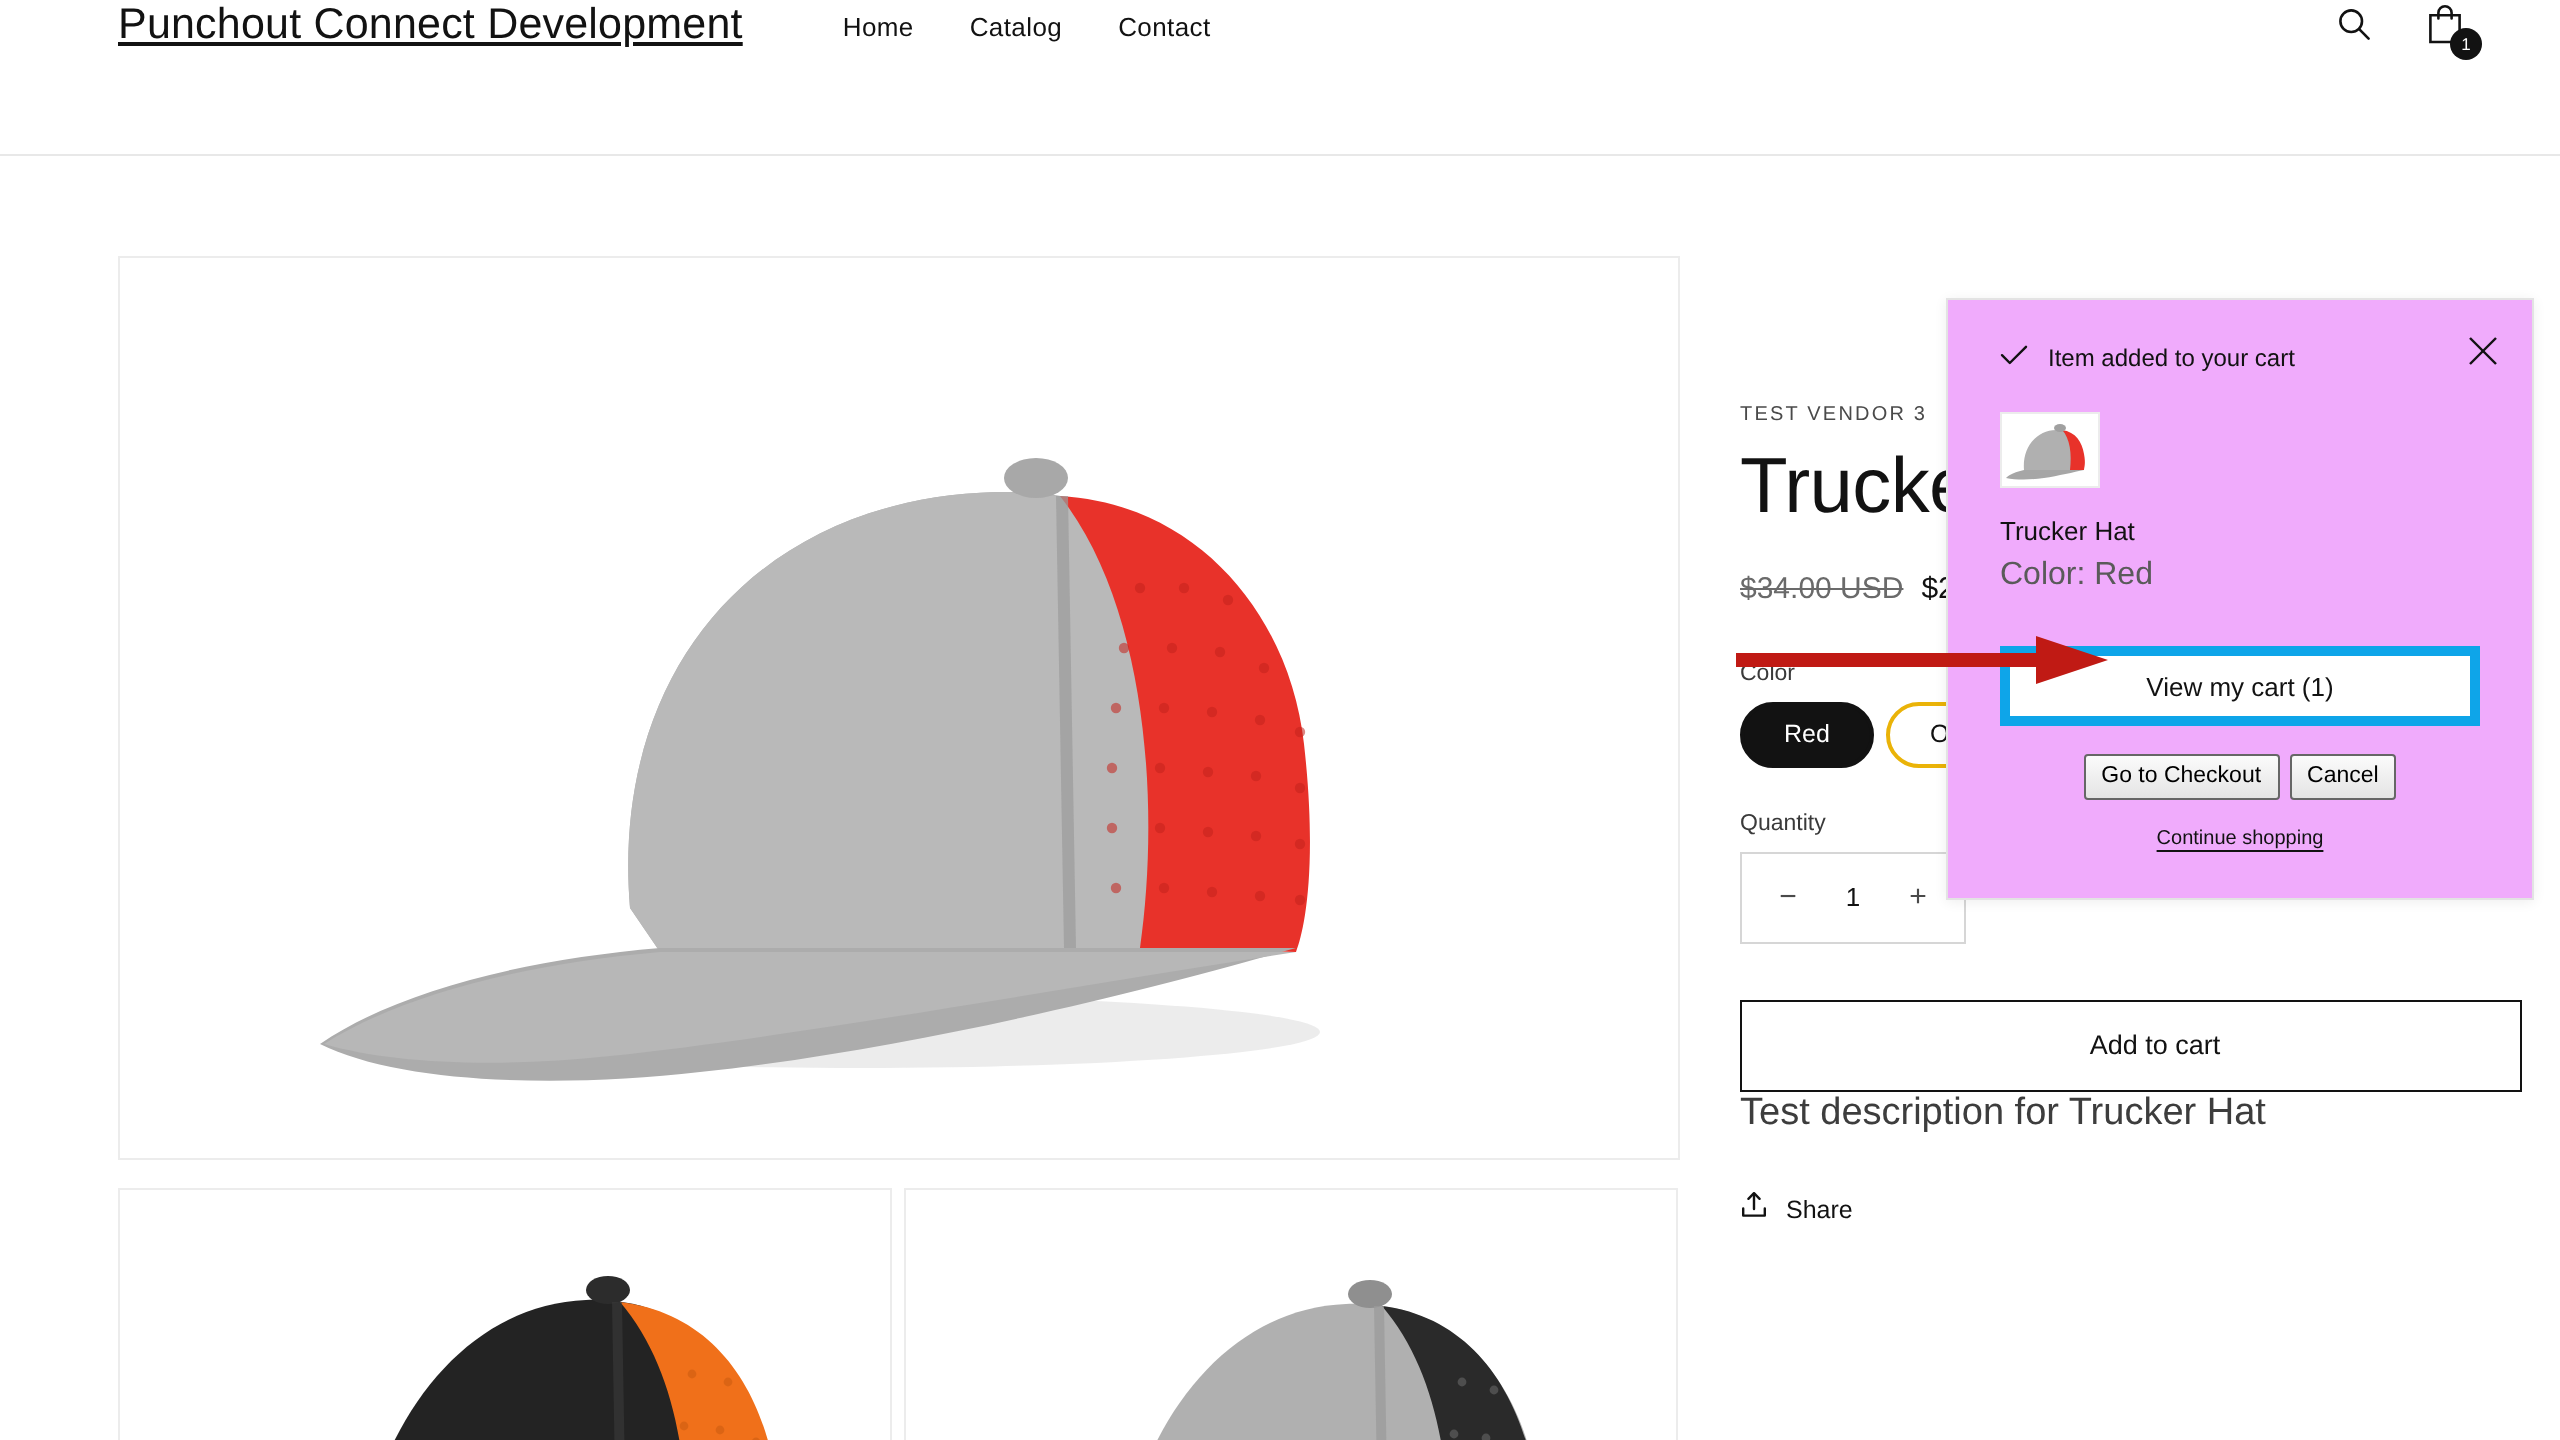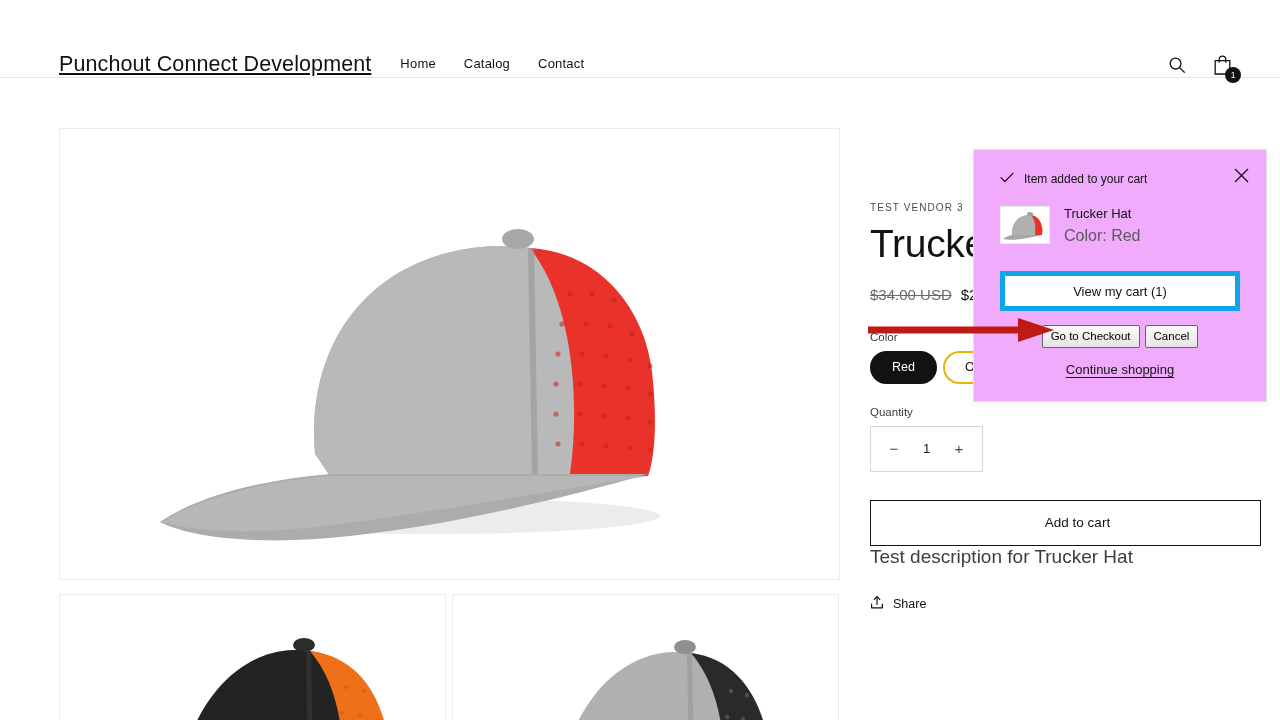--- a/index.html
+++ b/index.html
@@ -10,35 +10,35 @@
     font-family: "Liberation Sans", sans-serif;
     color: #121212;
   }
 
   
   .site-header {
     position: relative;
     height: 78px;
     border-bottom: 1px solid #e8e8e8;
     display: flex;
-    align-items: flex-end;
+    align-items: flex-start;
     padding: 0 46px 0 59px;
   }
   .brand {
     font-size: 21.5px;
     font-weight: 400;
     letter-spacing: 0.1px;
     color: #121212;
     white-space: nowrap;
   }
   .main-nav {
     display: flex;
     align-items: center;
     gap: 24px;
-    margin-left: 27px;
+    margin-left: 48px;
   }
   .nav-link {
     font-size: 13px;
     color: #121212;
     text-decoration: none;
     letter-spacing: 0.2px;
     padding: 6px 2px;
     cursor: pointer;
   }
   .header-actions {
@@ -220,20 +220,21 @@
   }
   .popup-status {
     display: flex; align-items: center; gap: 10px;
     font-size: 12px;
     color: #121212;
     margin-bottom: 20px;
   }
   .popup-item {
     display: flex; gap: 14px;
     margin-bottom: 26px;
+    flex-direction: column;
   }
   .popup-thumb {
     width: 50px; height: 38px;
     border: 1px solid #ececec;
     overflow: hidden;
     display: flex; align-items: center; justify-content: center;
     flex: none;
   }
   .popup-item-name {
     font-size: 13px; color: #121212; margin-bottom: 6px;
@@ -262,21 +263,21 @@
     background: linear-gradient(#fbfbfb, #e4e4e4);
     border: 1px solid #666666;
     border-radius: 2px;
     padding: 4px 8px 3px 8px;
     cursor: pointer;
     line-height: 1.2;
   }
   .continue-shopping {
     display: block;
     text-align: center;
-    font-size: 13px;
+    font-size: 10px;
     color: #121212;
     text-decoration: underline;
     text-underline-offset: 3px;
     cursor: pointer;
   }
 
   
   .annot-arrow {
     position: absolute;
     left: 866px; top: 238px;

